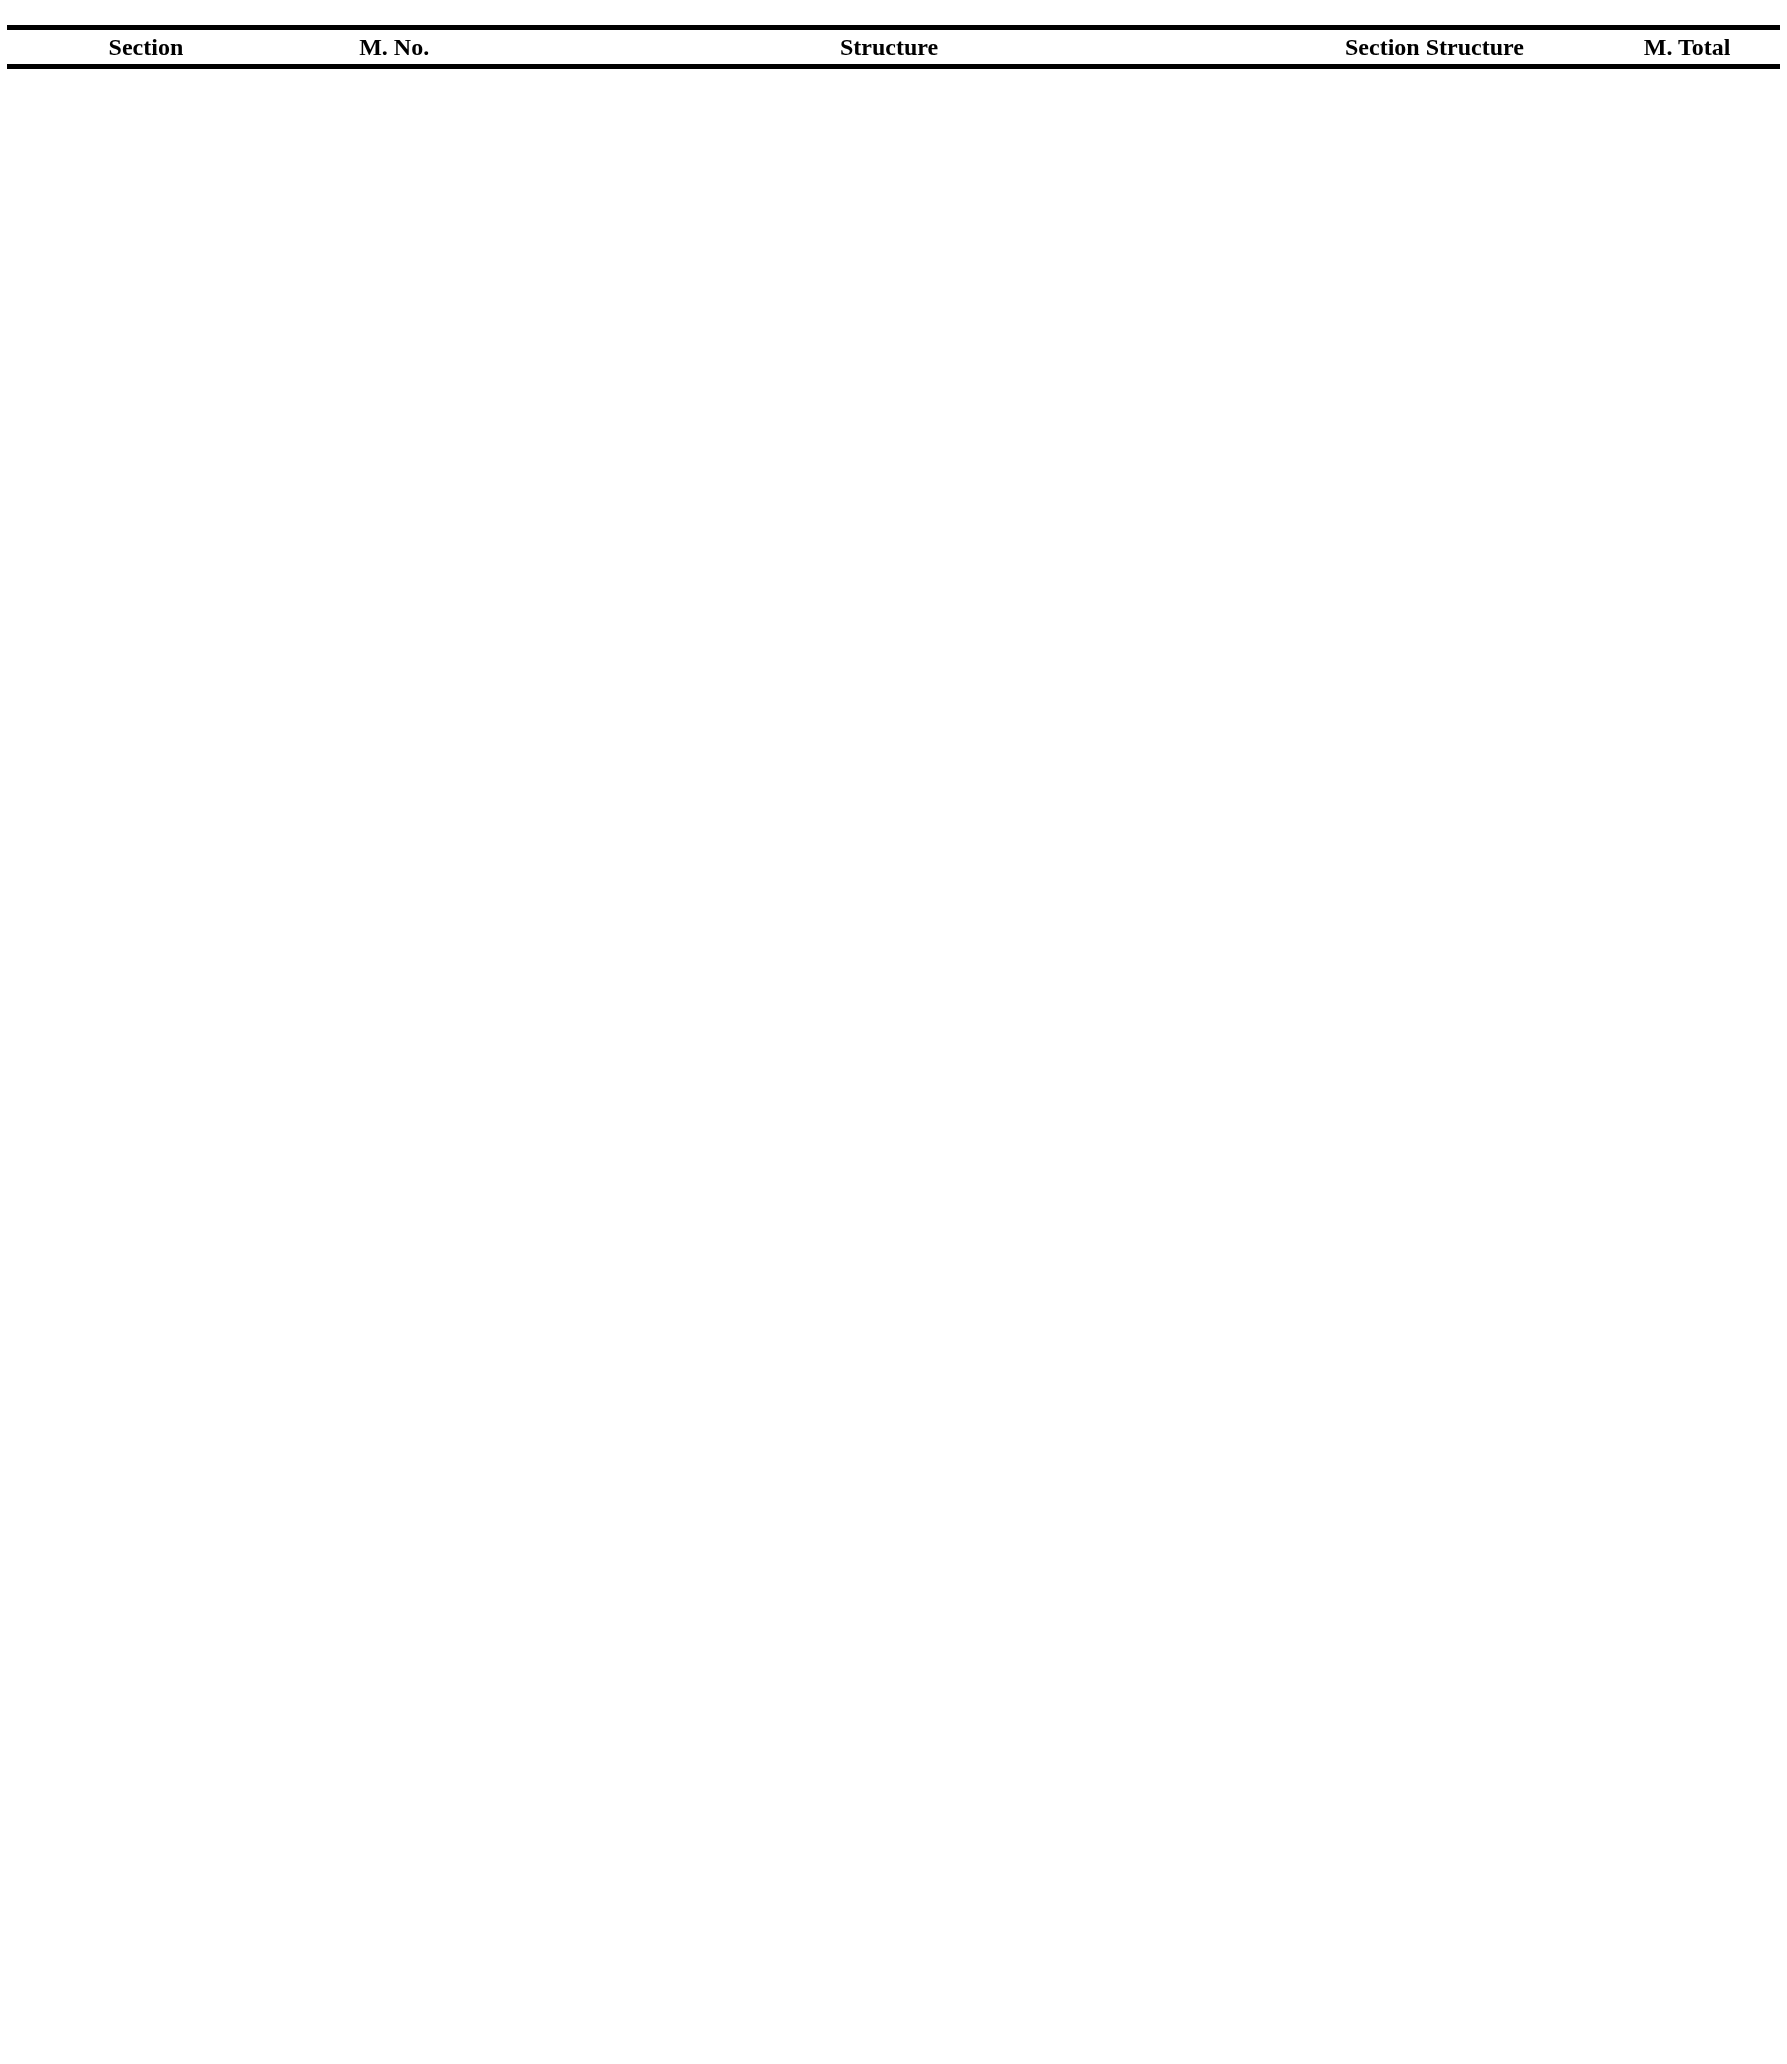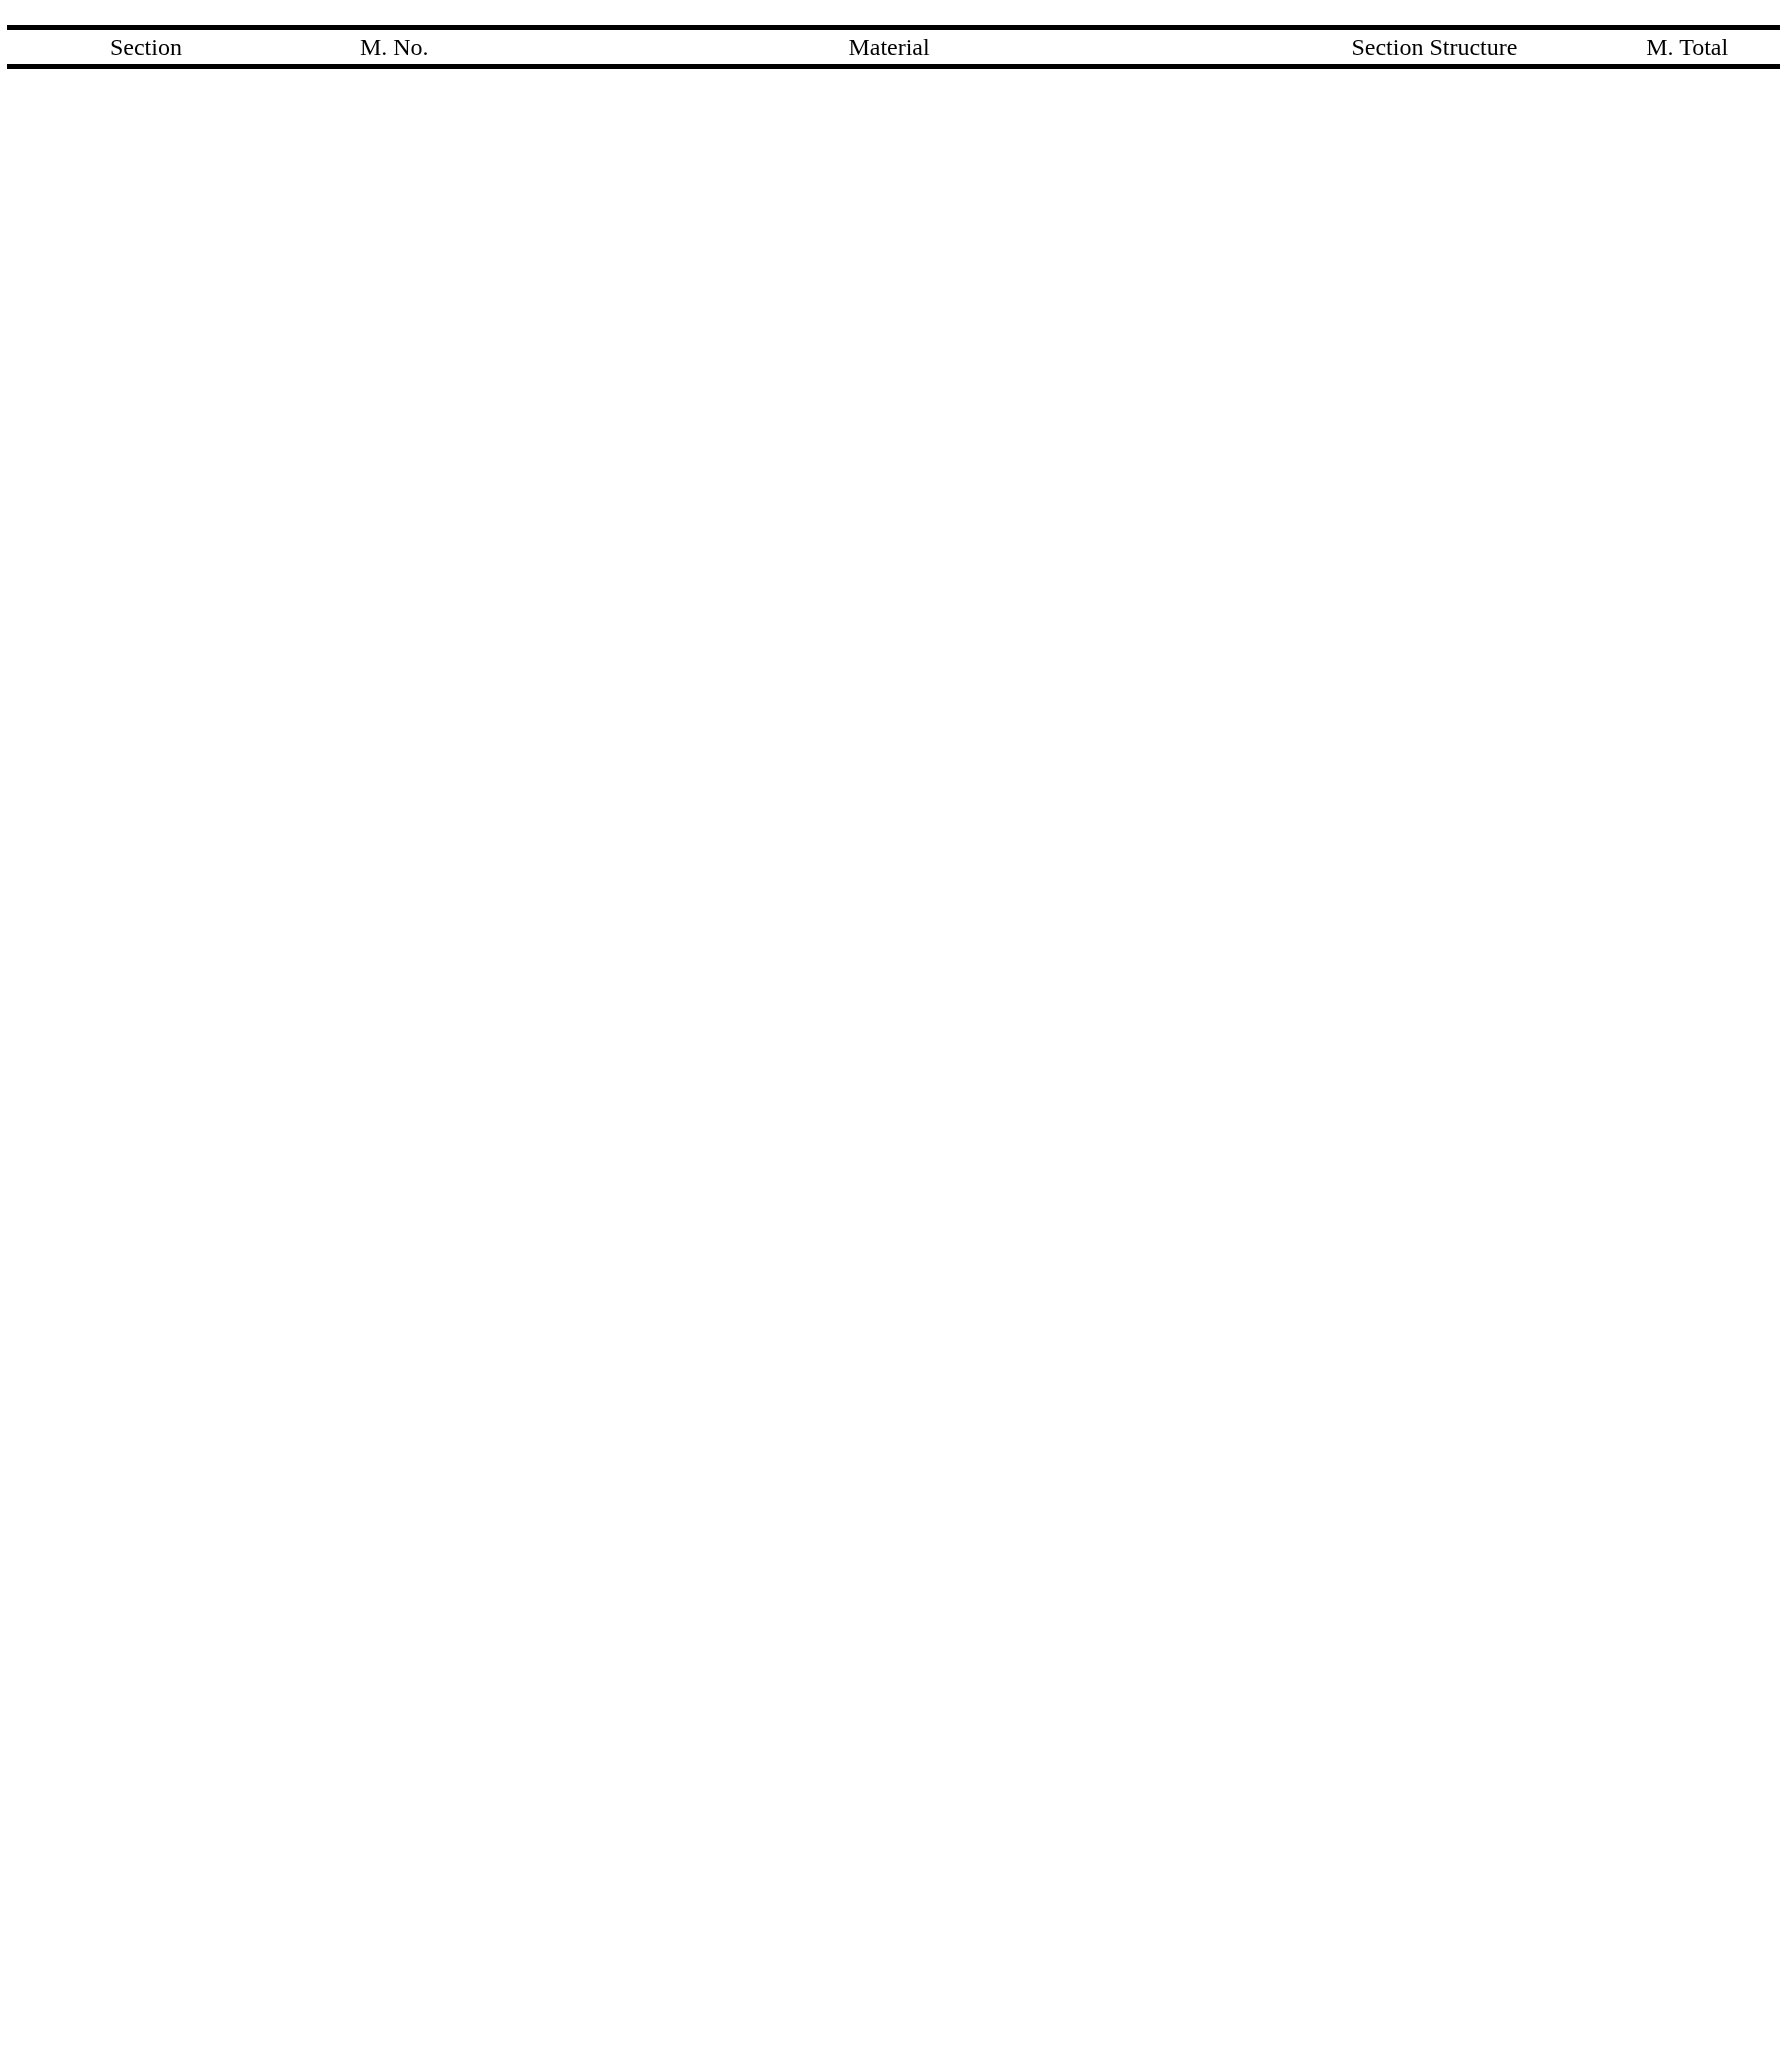--- a/index.html
+++ b/index.html
@@ -20,21 +20,21 @@
     border-collapse: collapse;
     table-layout: fixed;
   }
   col.c-section { width: 15.7%; }
   col.c-mno     { width: 12.3%; }
   col.c-material{ width: 43.5%; }
   col.c-phrase  { width: 18.0%; }
   col.c-total   { width: 10.5%; }
 
   th, td {
-    font-weight: normal;
+    font-weight: bold;
     text-align: center;
     vertical-align: middle;
     padding: 7.6px 3.4px;
     font-size: 24px;
     line-height: 31px;
   }
   thead th {
     border-top: 5px solid #000;
     border-bottom: 5px solid #000;
     padding-top: 1.7px;
@@ -49,20 +49,20 @@
     <col class="c-section">
     <col class="c-mno">
     <col class="c-material">
     <col class="c-phrase">
     <col class="c-total">
   </colgroup>
   <thead>
     <tr>
       <th>Section</th>
       <th>M. No.</th>
-      <th>Material</th>
+      <th>Structure</th>
       <th>Section Structure</th>
       <th>M. Total</th>
     </tr>
   </thead>
   <tbody id="table-body"></tbody>
 </table>
 
 
 </body></html>

